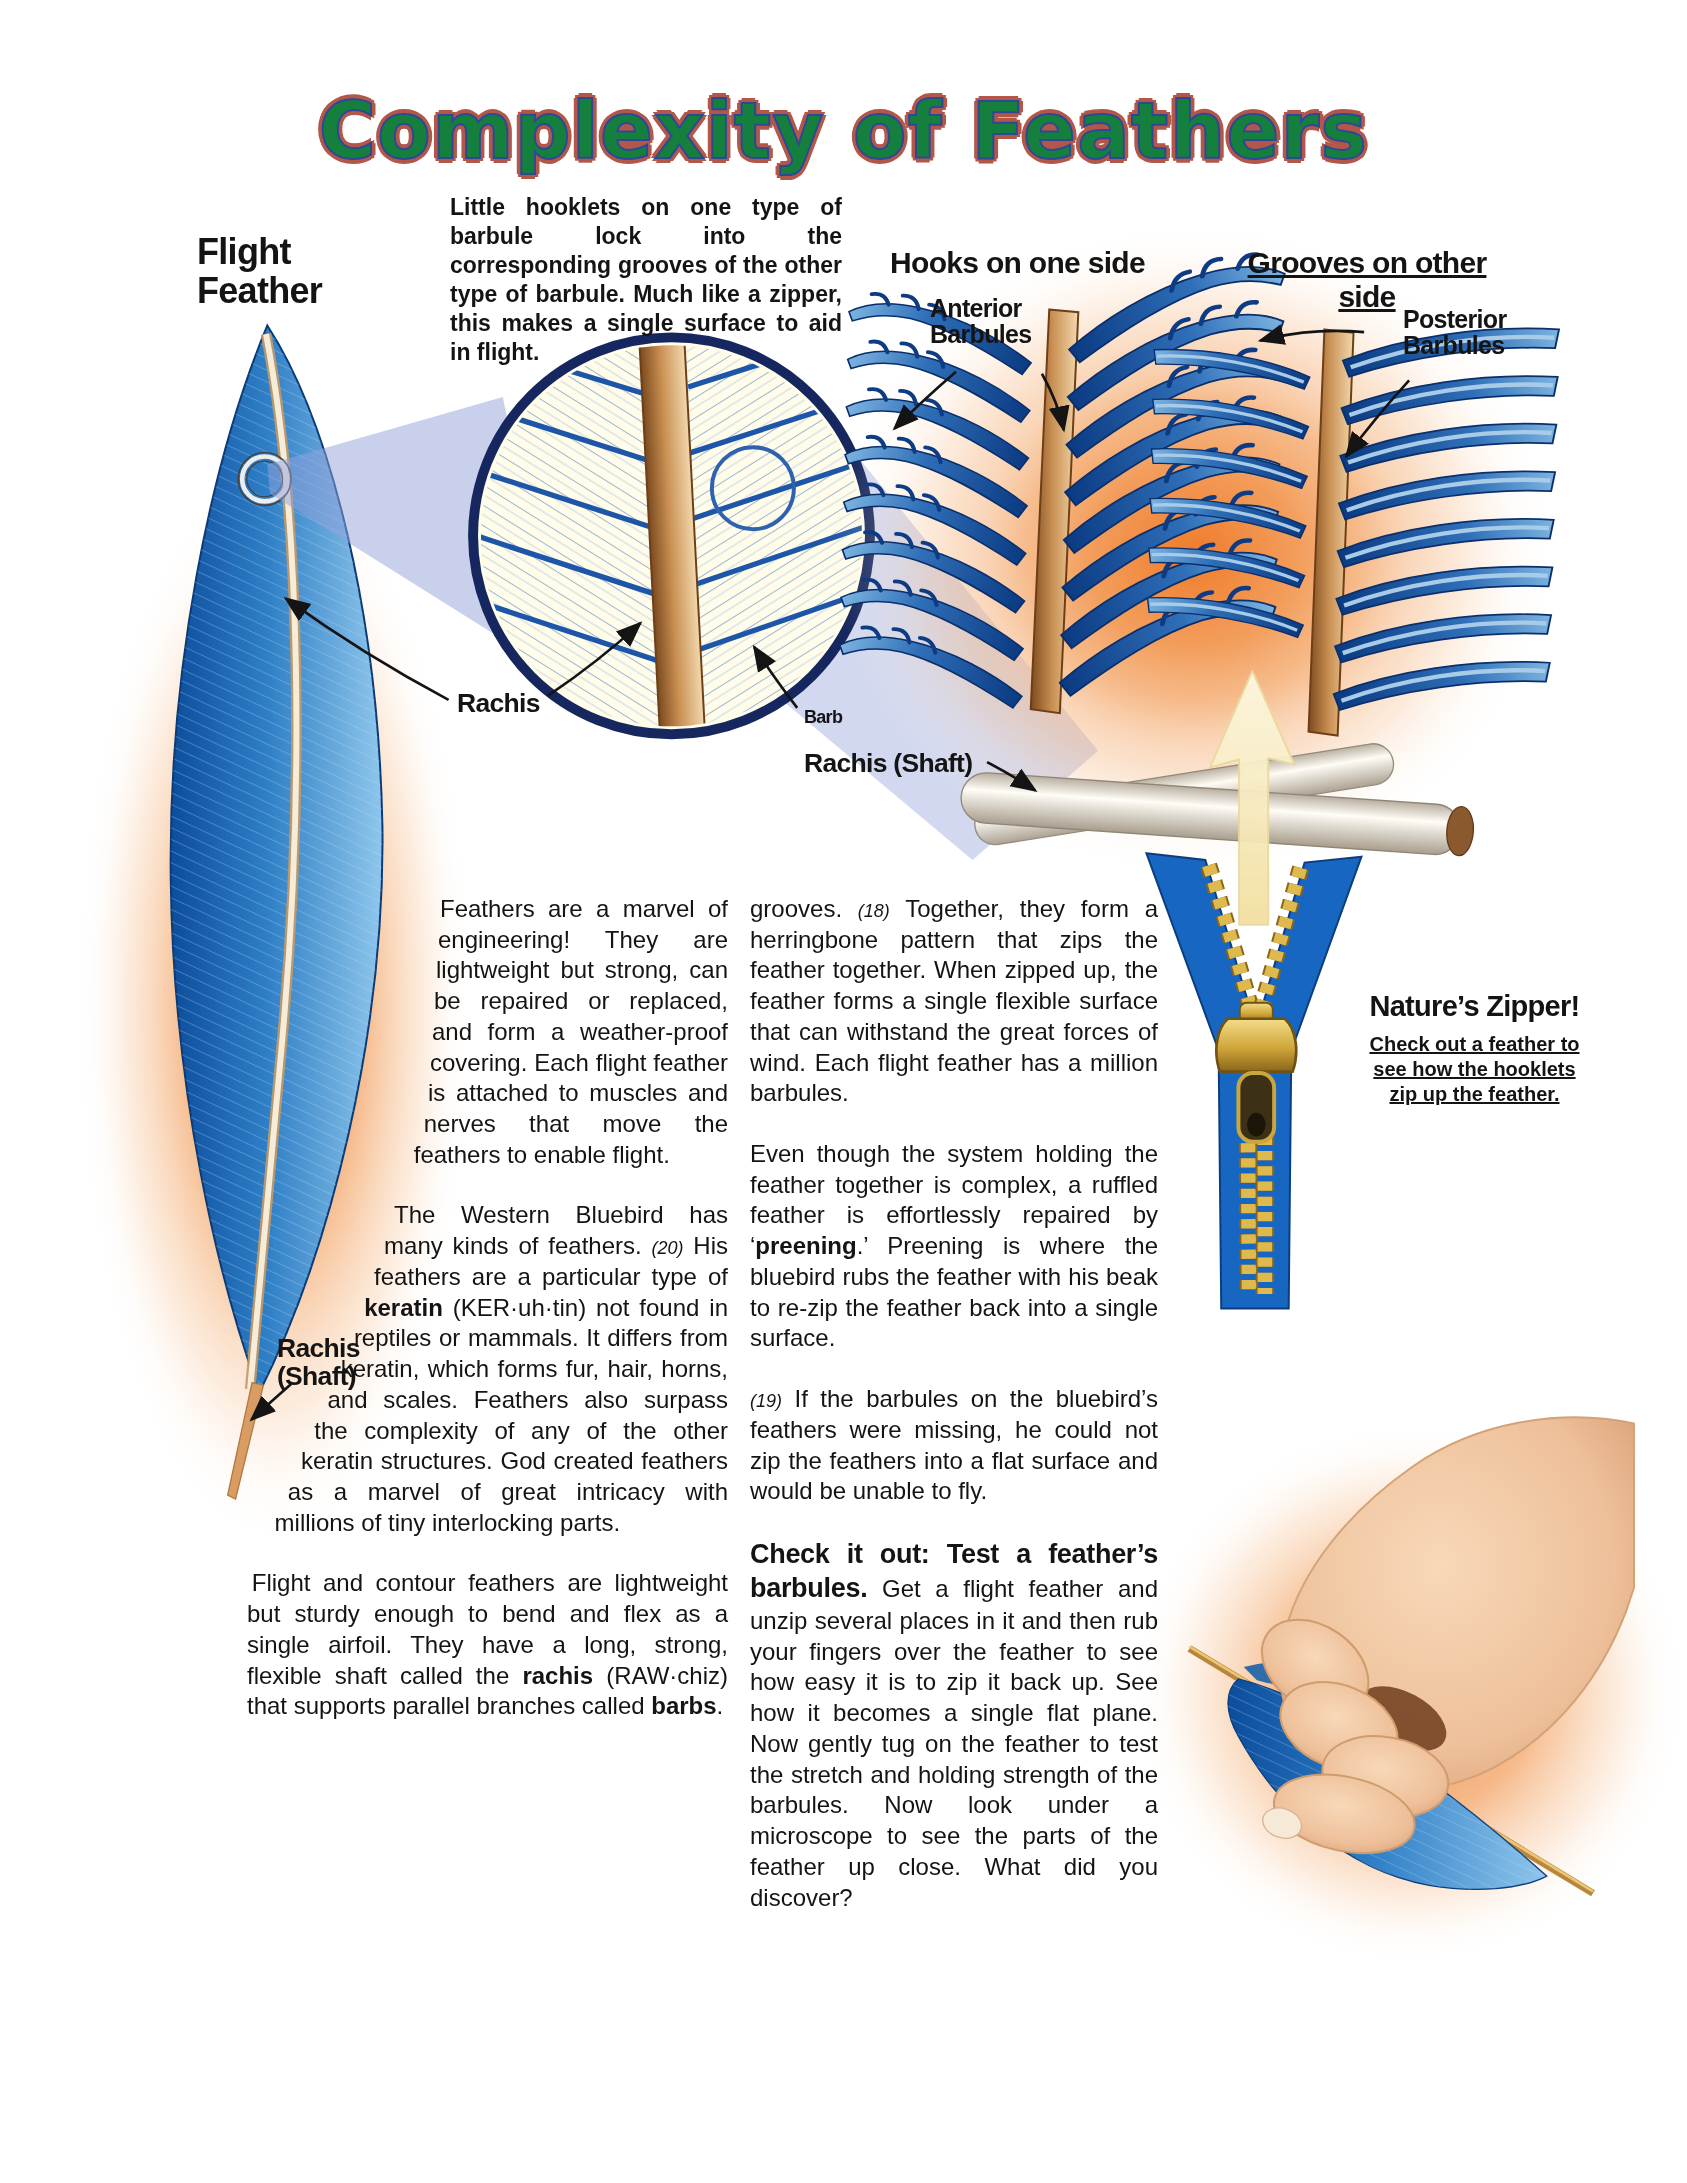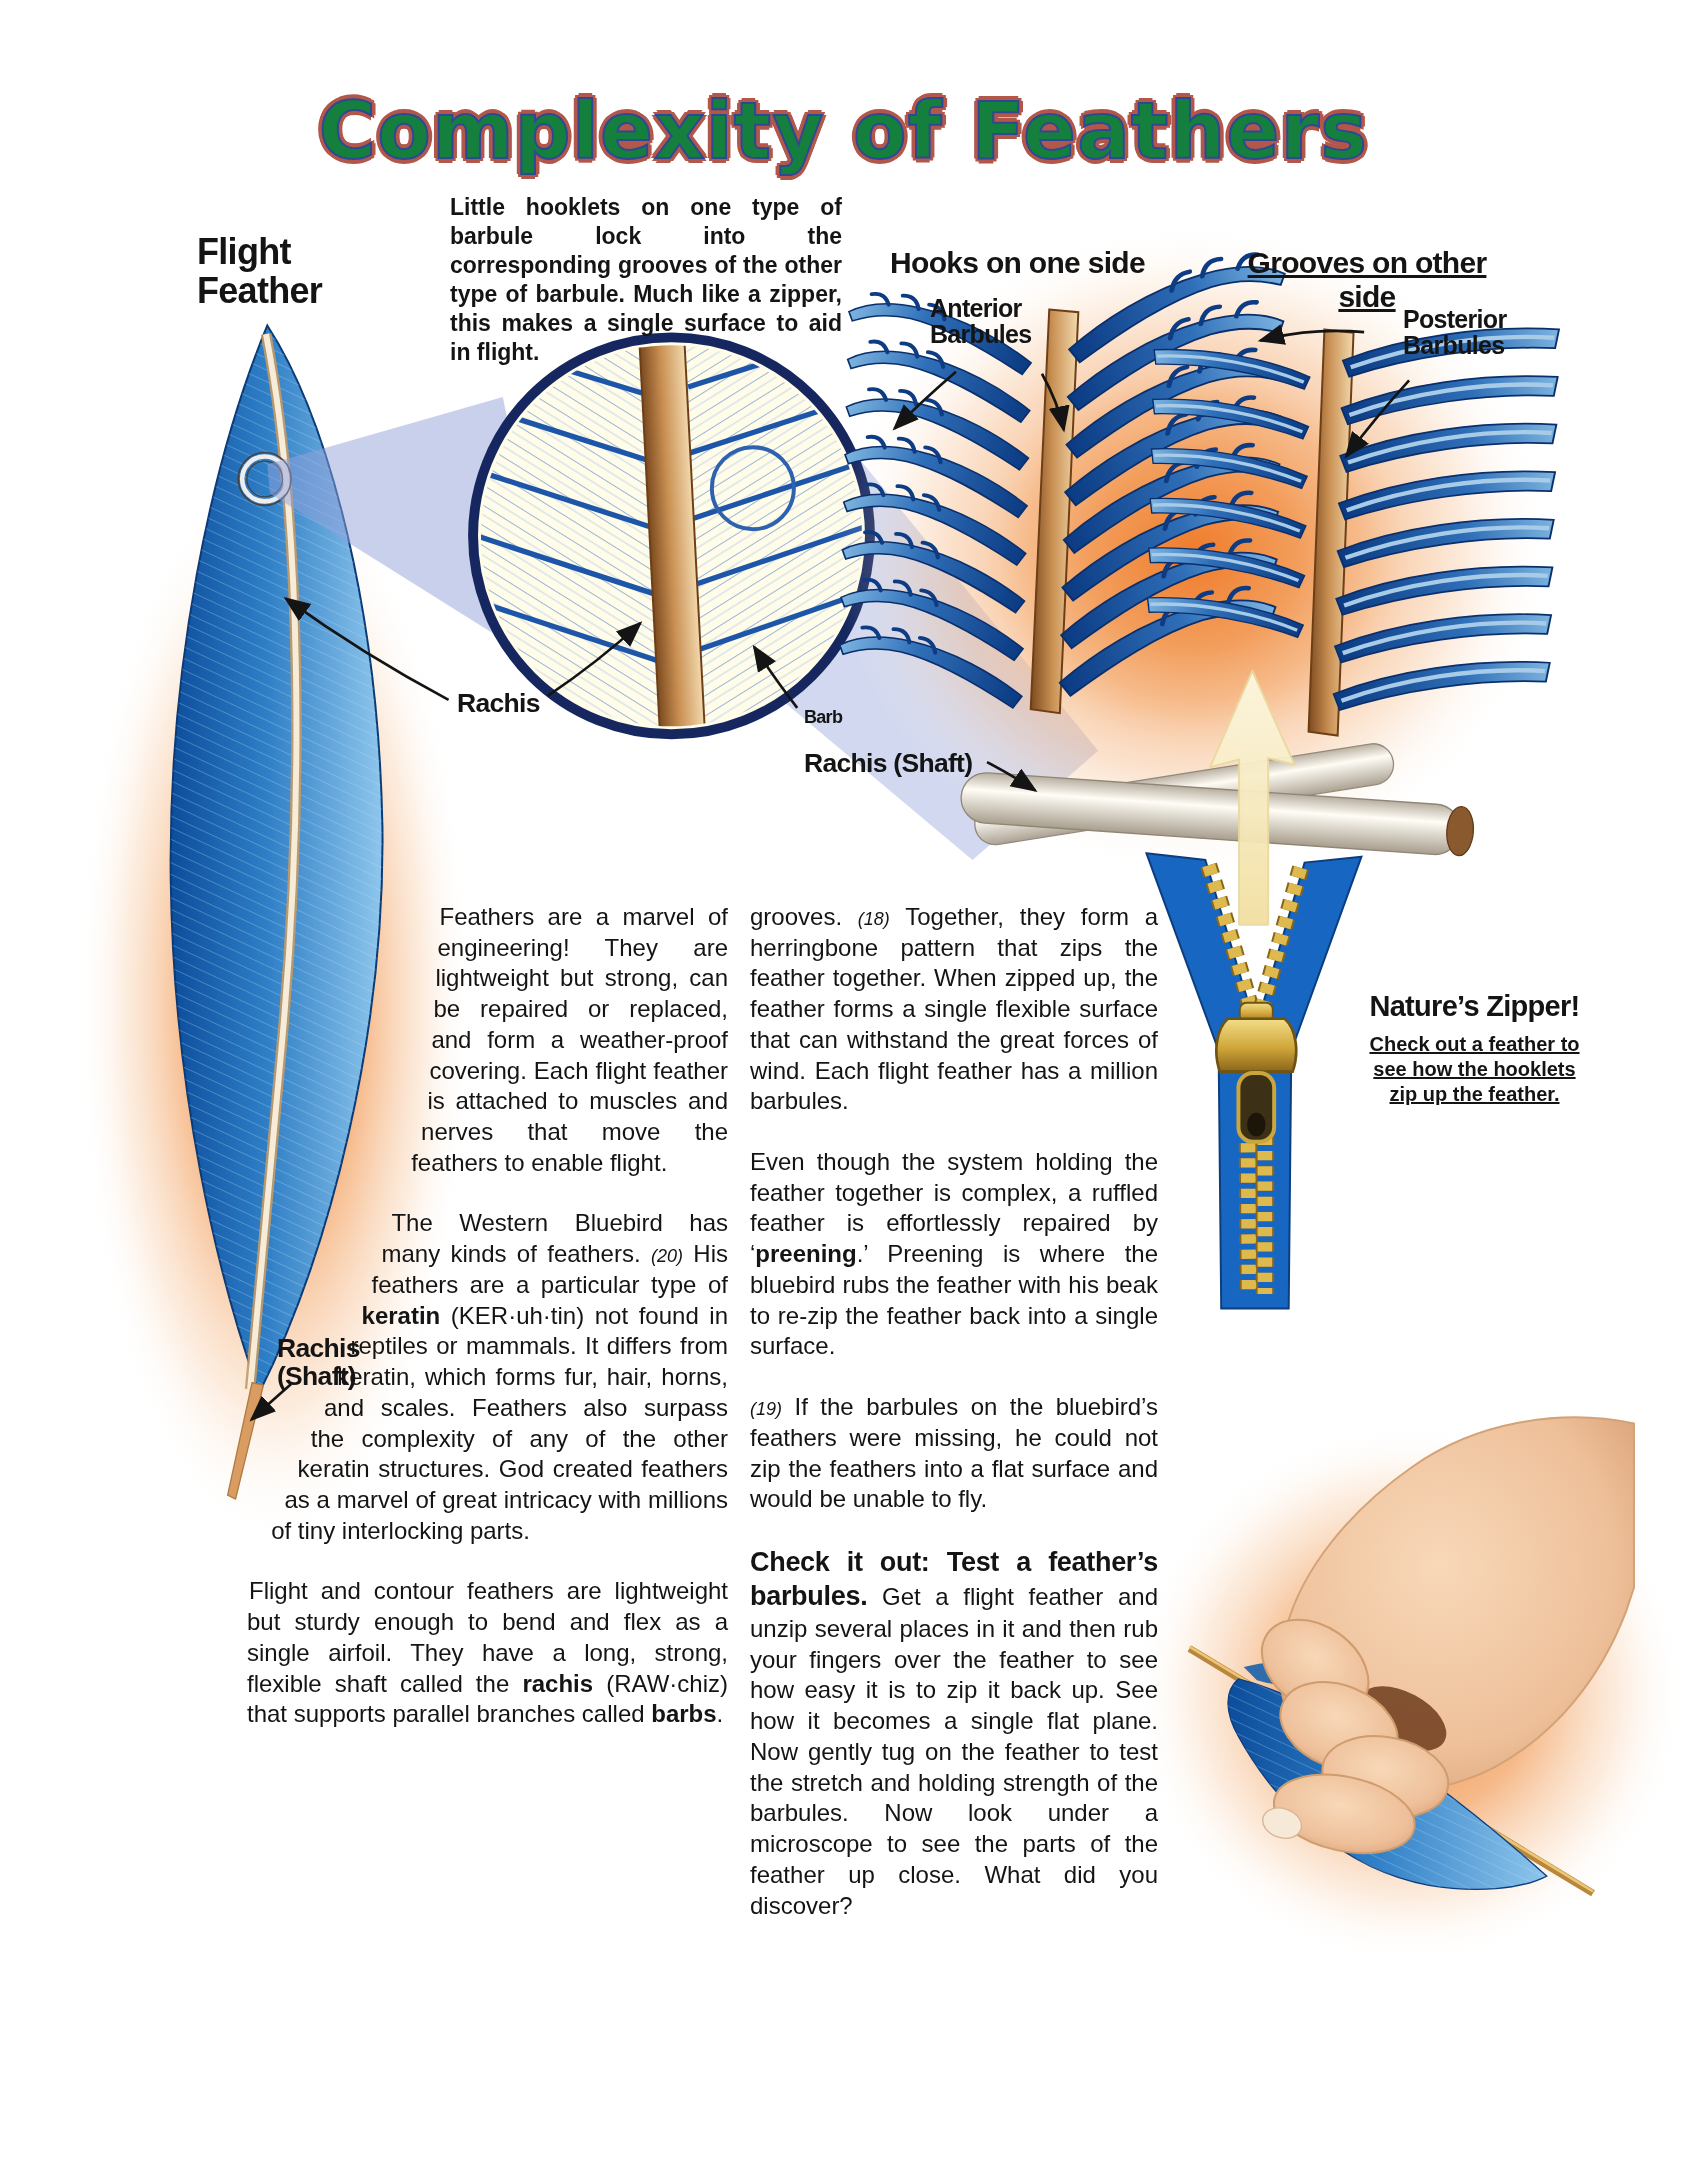--- a/index.html
+++ b/index.html
@@ -22,21 +22,21 @@
   .lab-rachis{left:457px;top:688px;font-size:26.5px;}
   .lab-barb{left:804px;top:707px;font-size:18px;}
   .lab-rachis-shaft{left:804px;top:748px;font-size:26.5px;}
   .lab-rachis-shaft-feather{left:277px;top:1334px;font-size:26.5px;line-height:1.06;white-space:pre-line;}
   .nz{left:1364px;top:990px;width:221px;text-align:center;}
   .nz-h{font-size:29px;margin-bottom:9.3px;}
   .nz-b{font-size:20px;font-weight:700;line-height:1.25;text-decoration:underline;}
   .body-col{font-size:24px;line-height:1.28;text-align:justify;color:#141414;}
   .col1{left:247px;top:894px;width:481px;}
   .col2{left:750px;top:894px;width:408px;}
-  .body-col p{margin:8px 0 30px 0;}
+  .body-col p{margin:0 0 30px 0;}
   .checkout{margin-top:40px;}
   .feather-float{float:left;width:193px;height:688px;
       shape-outside:polygon(0% 0%,100% 0%,93% 30%,56% 62%,10% 92%,0% 100%);}
   .seg-bold{font-weight:700;}
   .seg-small{font-size:18px;font-style:italic;}
   .seg-callout{font-weight:700;font-size:27px;letter-spacing:-0.3px;}
 </style>
 </head>
 <body>
 

